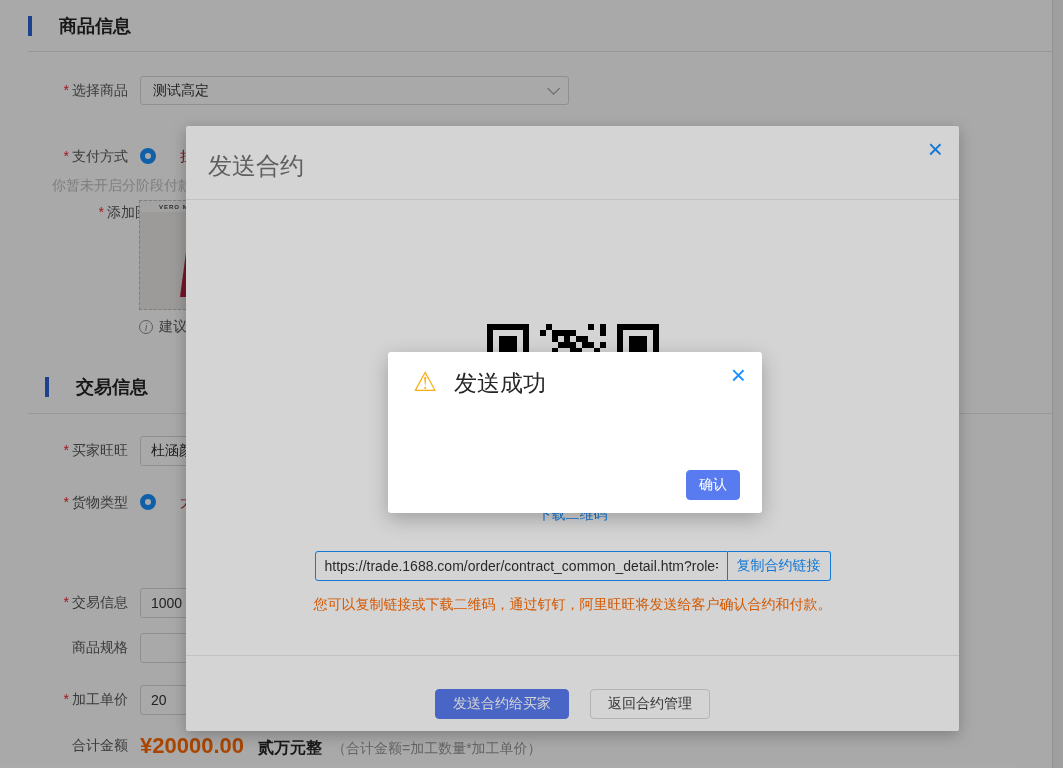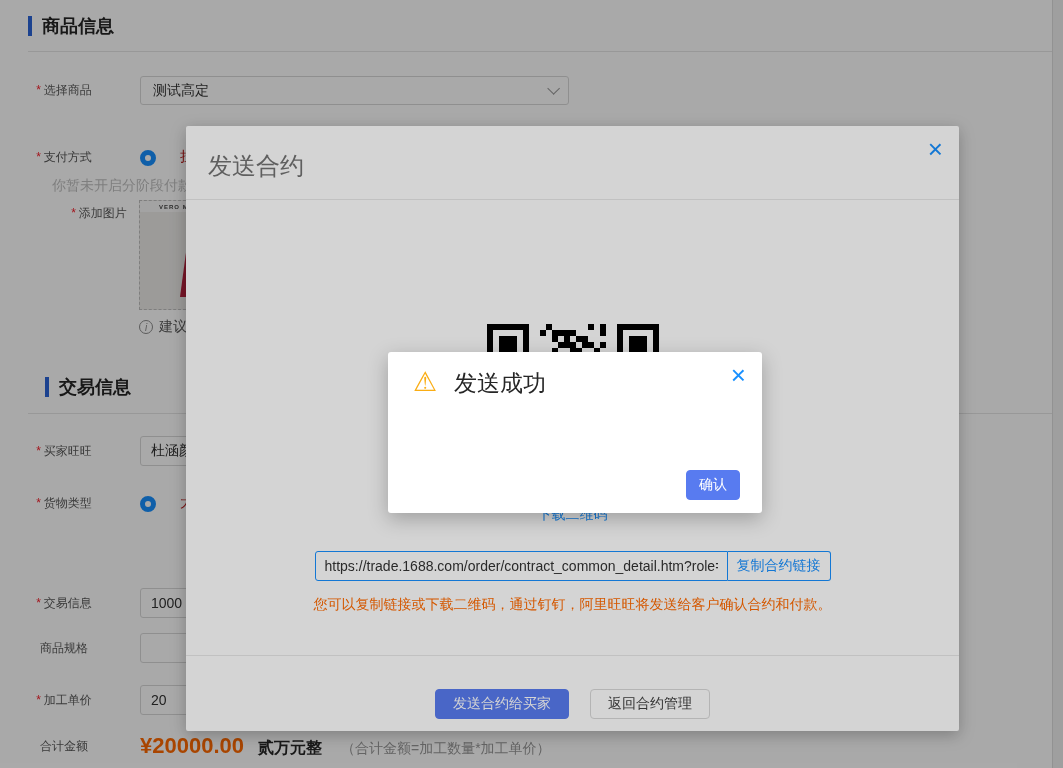--- a/index.html
+++ b/index.html
@@ -1,29 +1,29 @@
 <!DOCTYPE html>
 <html><head>
 <meta charset="utf-8">
 <style>
   * { margin:0; padding:0; box-sizing:border-box; }
   html,body { background:#888; }
   body { font-family:"Liberation Sans","DejaVu Sans",sans-serif; }
   .page { position:relative; width:1063px; height:768px; background:#fff; overflow:hidden; margin:0 auto; font-size:14px; color:#333; }
 
   
-  .section-header { position:absolute; left:28px; display:flex; align-items:center; gap:10px; }
+  .section-header { position:absolute; left:28px; display:flex; align-items:center; gap:27px; }
   .section-bar { width:4px; height:20px; background:#2b64d9; }
   .section-title { font-size:18px; font-weight:700; color:#262626; }
   .divider { position:absolute; height:1px; background:#e5e5e5; }
 
   .bg-row { position:absolute; left:0; display:flex; align-items:center; }
-  .bg-label { width:128px; text-align:center; color:#595959; font-size:12px; flex:0 0 128px; }
+  .bg-label { width:128px; text-align:right; color:#595959; font-size:14px; flex:0 0 128px; }
   .req { color:#f5222d; margin-right:3px; }
-  .control { margin-left:12px; display:flex; align-items:flex-end; }
+  .control { margin-left:12px; display:flex; align-items:flex-start; }
 
   .select-box { width:429px; height:29px; border:1px solid #d9d9d9; border-radius:3px; background:#fff;
                 display:flex; align-items:center; justify-content:space-between; padding:0 12px; }
   .chevron { width:9px; height:9px; border-right:1px solid #999; border-bottom:1px solid #999;
              transform:rotate(45deg) translateY(-3px); }
 
   .radio { width:16px; height:16px; border-radius:50%; background:#fff; flex:0 0 16px; }
   .radio.checked { border:5px solid #1890ff; }
   .radio.unchecked { border:1px solid #bfbfbf; }
   .radio-label { margin-left:24px; color:#b91c1c; }
@@ -40,21 +40,21 @@
            clip-path:polygon(35% 0,65% 0,100% 100%,0 100%); }
   .dress-head { position:absolute; left:51px; top:8px; width:9px; height:9px; border-radius:50%; background:#d7b096; }
 
   .info-row { position:absolute; left:139px; top:318px; display:flex; align-items:center; color:#595959; font-size:14px; }
   .info-circle { width:14px; height:14px; border:1px solid #8c8c8c; border-radius:50%; margin-right:6px;
                  display:inline-flex; align-items:center; justify-content:center; font-size:10px; color:#8c8c8c; font-style:italic; }
   .info-circle::after { content:"i"; }
 
   .total-amount { font-size:22px; font-weight:700; color:#ff6a00; }
   .total-cn { font-size:16px; color:#262626; margin-left:14px; font-weight:700; }
-  .total-formula { font-size:14px; color:#999; margin-left:19px; }
+  .total-formula { font-size:14px; color:#999; margin-left:10px; }
 
   .right-edge { position:absolute; left:1052px; top:0; width:11px; height:768px; background:#f1f1f1; border-left:1px solid #ddd; }
 
   
   .overlay-1 { position:absolute; inset:0; background:rgba(0,0,0,0.20); z-index:10; }
   .overlay-2 { position:absolute; inset:0; background:rgba(0,0,0,0.17); z-index:30; }
 
   
   .contract-modal { position:absolute; left:186px; top:126px; width:773px; height:605px; background:#fff;
                     z-index:20; box-shadow:0 4px 16px rgba(0,0,0,0.25); border-radius:2px; }

